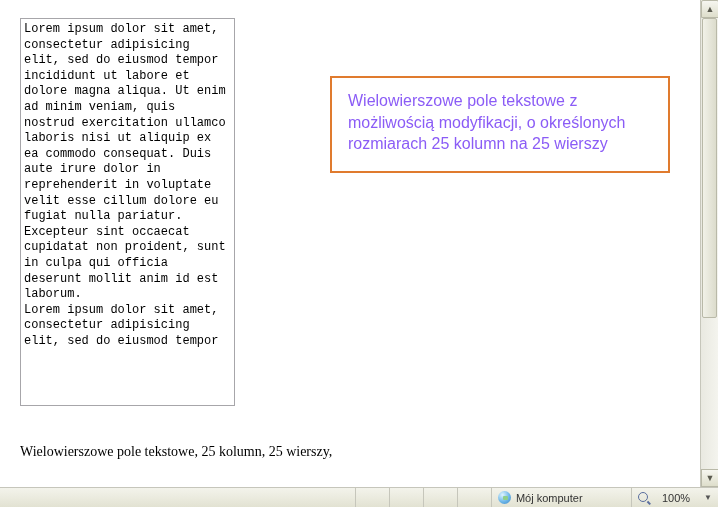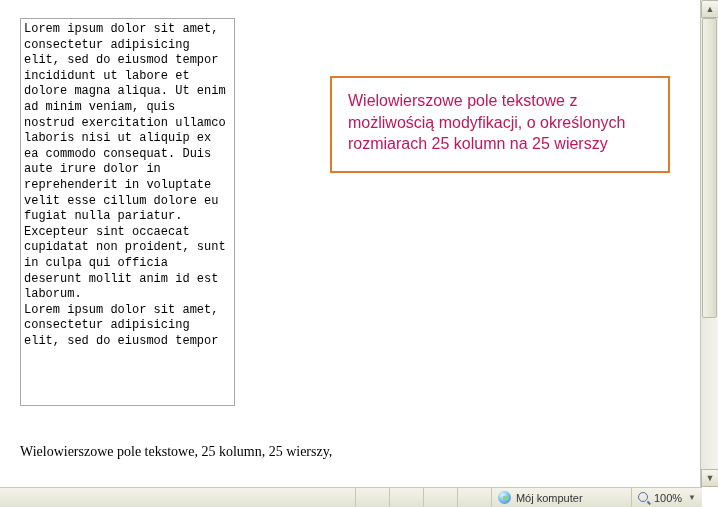--- a/index.html
+++ b/index.html
@@ -49,21 +49,21 @@
     .annotation-box {
       position: absolute;
       top: 76px;
       left: 330px;
       width: 340px;
       border: 2px solid #e07b2e;
       padding: 12px 16px 16px 16px;
       font-family: Arial, sans-serif;
       font-size: 16px;
       line-height: 1.35;
-      color: #be185d;
+      color: #8b5cf6;
     }
     .main-scrollbar {
       position: absolute;
       top: 0;
       right: 0;
       width: 18px;
       bottom: 20px;
       background: linear-gradient(to right, #e9e9e1, #f4f4ee);
       border-left: 1px solid #c6c6bb;
     }
@@ -86,21 +86,21 @@
       left: 1px;
       width: 15px;
       height: 300px;
       background: linear-gradient(to right, #f1f1e8, #dcdccc);
       border: 1px solid #b9b9a8;
       border-radius: 2px;
     }
     .status-bar {
       position: absolute;
       left: 0;
-      right: 16px;
+      right: 0;
       bottom: 0;
       height: 20px;
       background: linear-gradient(to bottom, #f3f3eb 0%, #ebebdf 50%, #e2e2d2 100%);
       border-top: 1px solid #c6c6bb;
       display: flex;
       align-items: flex-end;
       font-size: 11px;
       color: #333;
     }
     .status-bar .cell {
@@ -127,21 +127,21 @@
       height: 4px;
       background: #8fcf8a;
       top: 5px;
       left: 5px;
       border-radius: 1px;
     }
     .zoom-sect {
       display: flex;
       align-items: center;
       padding: 0 6px;
-      gap: 4px;
+      gap: 12px;
       height: 100%;
     }
     .magnifier {
       width: 12px;
       height: 12px;
       position: relative;
     }
     .magnifier::before {
       content: "";
       position: absolute;

